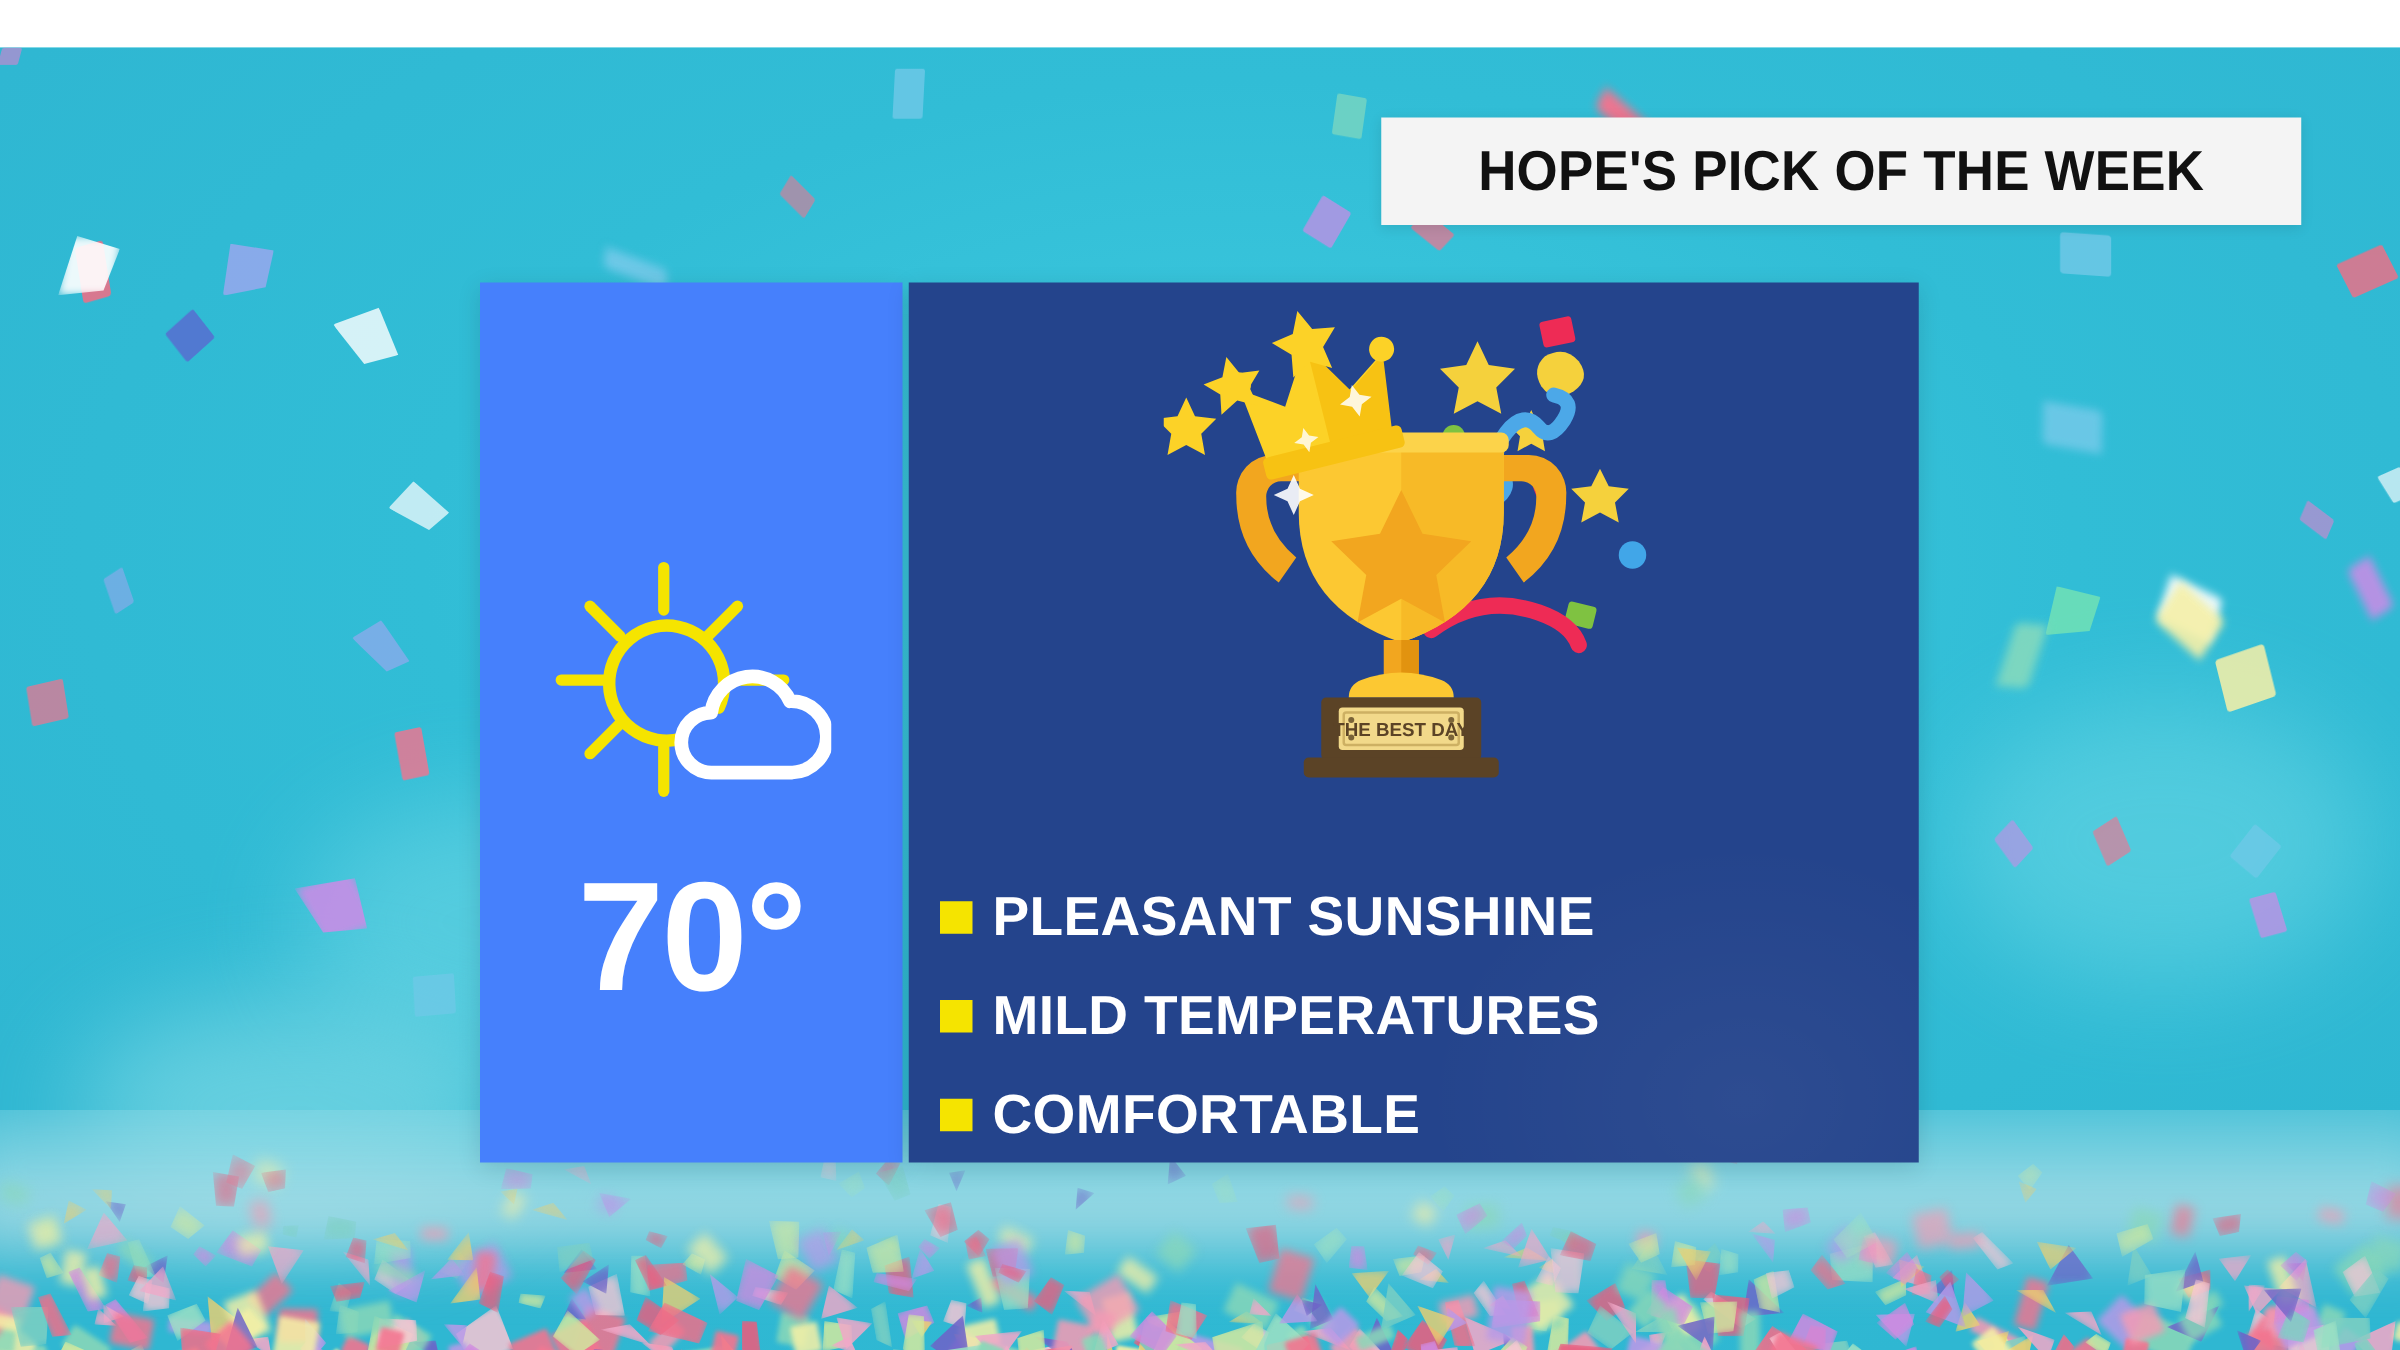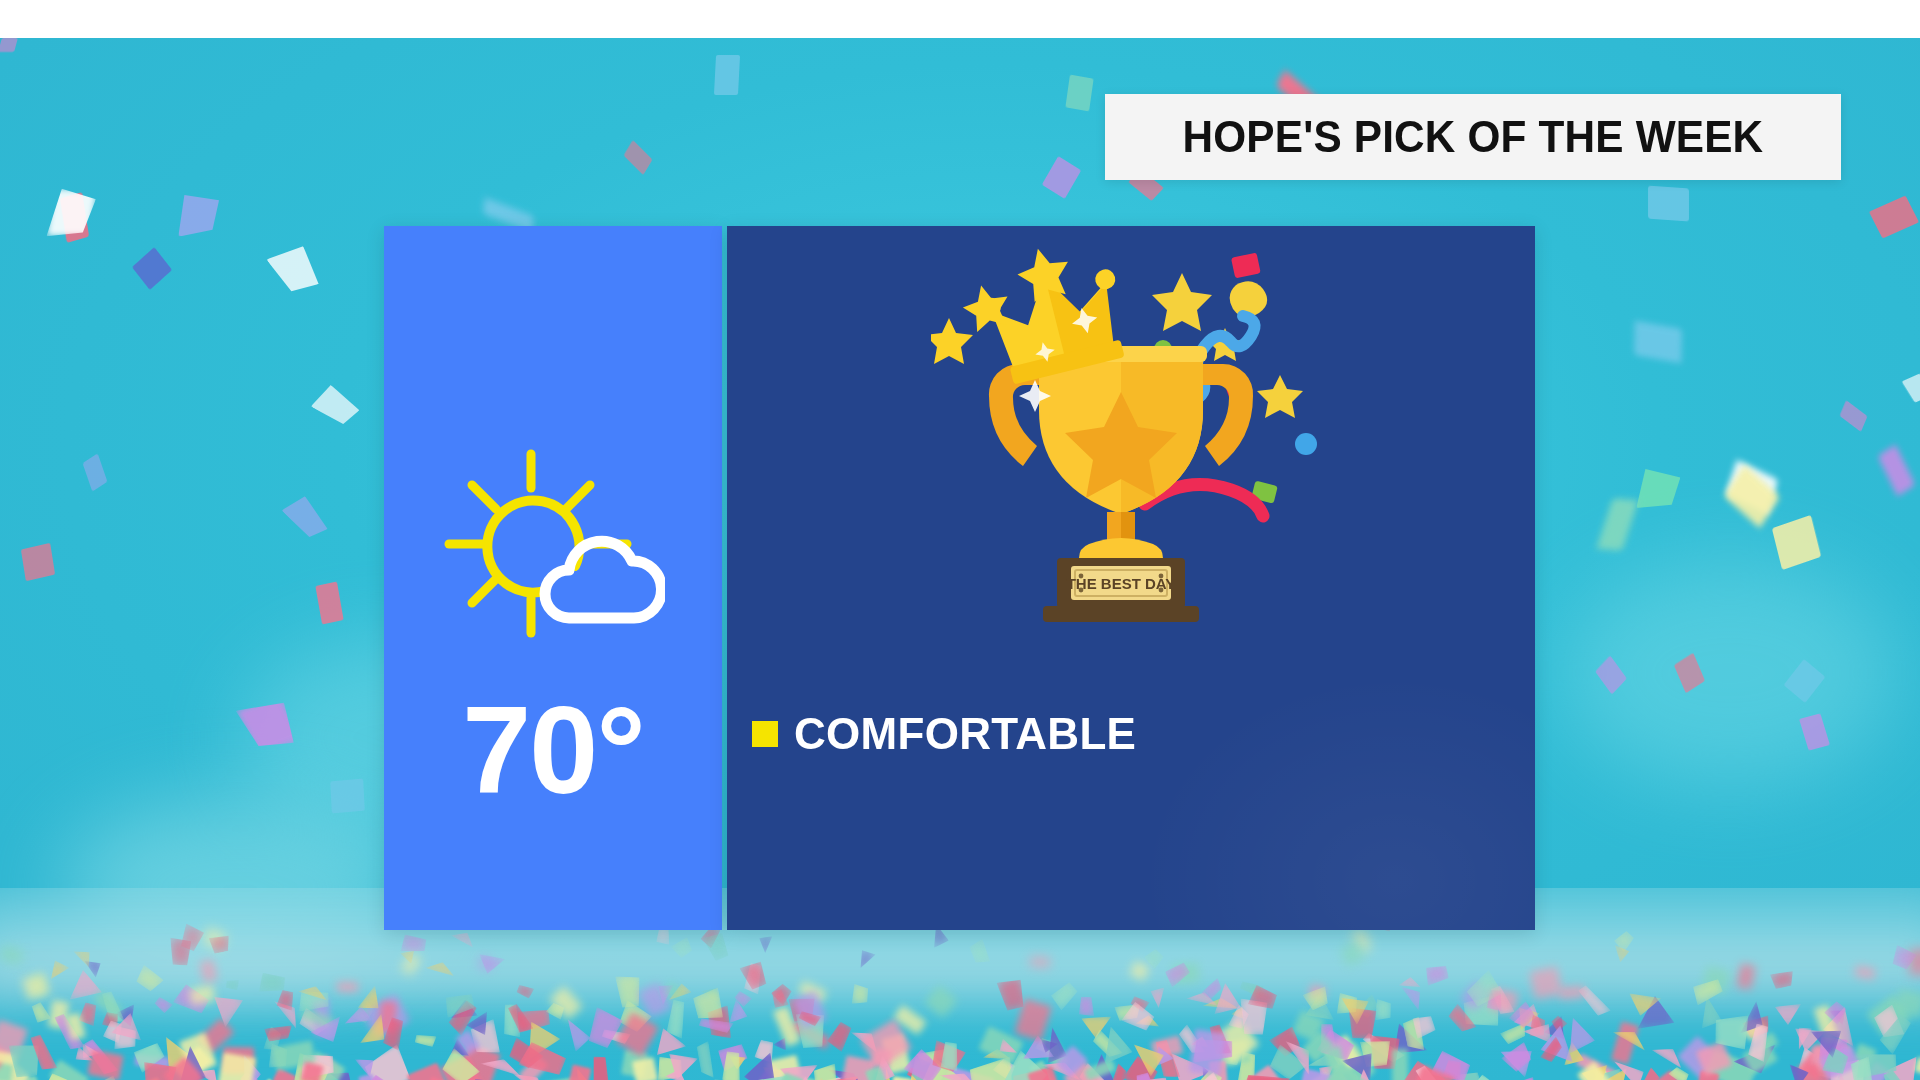--- a/index.html
+++ b/index.html
@@ -979,18 +979,26 @@
 
         <path d="M18 82 l7 15 17 2 -12 12 3 17 -15 -8 -15 8 3 -17 -12 -12 17 -2 z" fill="#fcd227"></path>
 
         <path d="M104 144 l5 11 11 5 -11 5 -5 11 -5 -11 -11 -5 11 -5 z" fill="#ffffff" opacity=".9"></path>
       </svg>
     </div>
 
     <div class="bullets">
       <div class="bullet-row">
         <span class="bullet-mark"></span>
+        <span class="bullet-text">PLEASANT SUNSHINE</span>
+      </div>
+      <div class="bullet-row">
+        <span class="bullet-mark"></span>
+        <span class="bullet-text">MILD TEMPERATURES</span>
+      </div>
+      <div class="bullet-row">
+        <span class="bullet-mark"></span>
         <span class="bullet-text">COMFORTABLE</span>
       </div>
     </div>
 
   </div>
 </div>
 
 </body></html>

